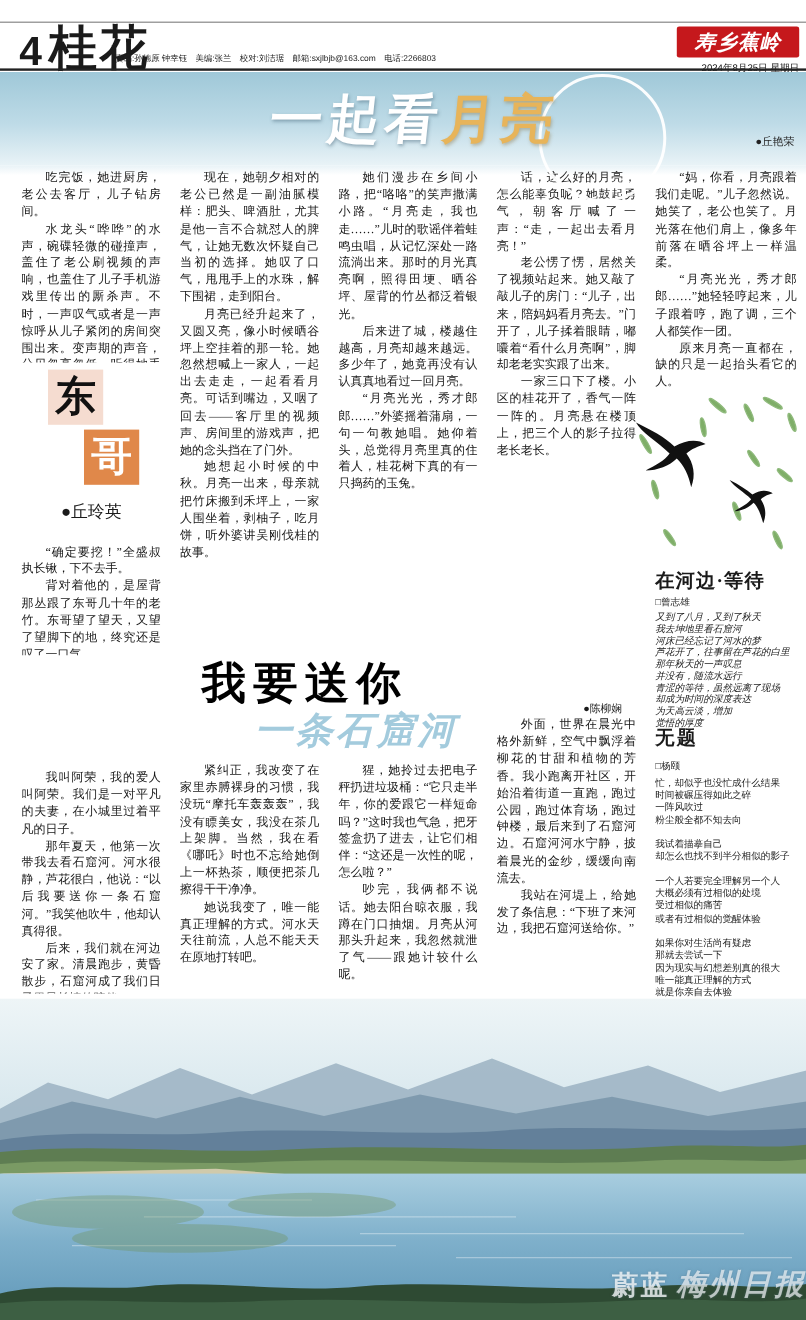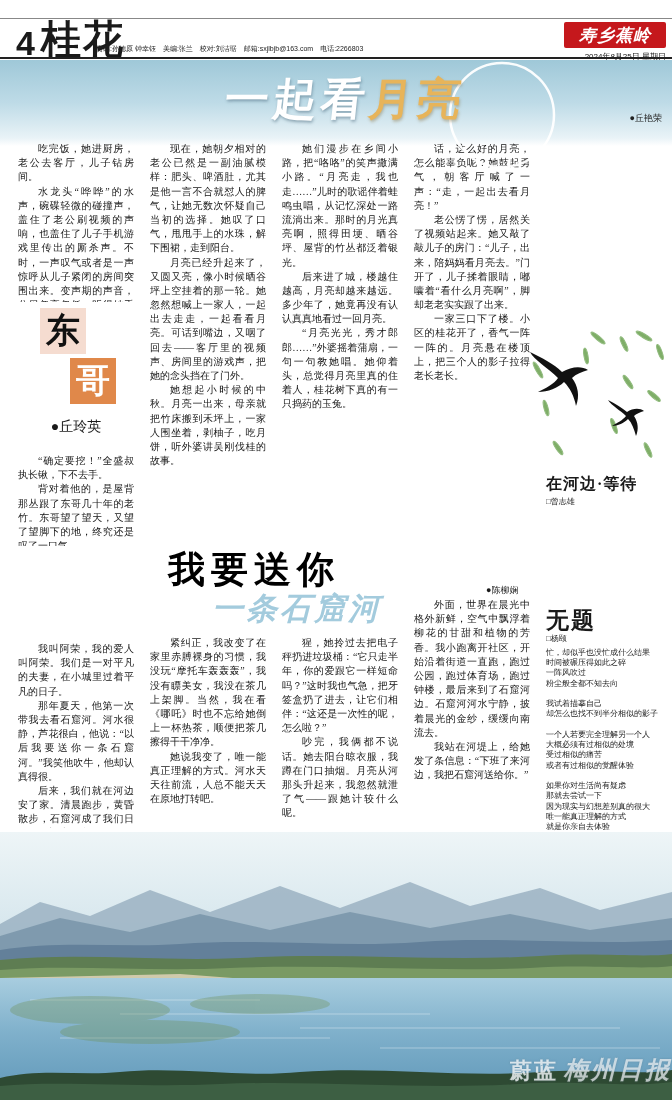--- a/index.html
+++ b/index.html
@@ -49,21 +49,21 @@
   .h2blue{position:absolute;left:212px;top:588px;font-size:31px;font-weight:900;font-style:italic;
           letter-spacing:3px;color:#a3cbdd;}
   .byline2{position:absolute;left:486px;top:584px;font-size:9px;
            font-family:"Liberation Sans",sans-serif;}
   
   .ptitle1{position:absolute;left:546px;top:474px;font-size:16px;font-weight:900;letter-spacing:1px;}
   .pauthor{position:absolute;font-size:8px;color:#222;font-family:"Liberation Sans",sans-serif;}
   .poem{position:absolute;left:546px;width:122px;font-size:8px;line-height:1.22;
         font-style:italic;color:#222;}
   .poem div{min-height:9.6px;}
-  .ptitle2{position:absolute;left:546px;top:605px;font-size:23px;font-weight:900;
+  .ptitle2{position:absolute;left:546px;top:605px;font-size:16px;font-weight:900;
            font-family:"Liberation Sans",sans-serif;letter-spacing:2px;}
   .poem2{font-style:normal;line-height:1.28;}
   
   #photo{position:absolute;left:0;top:832px;width:672px;height:268px;}
   .wmark{position:absolute;right:0;top:222px;display:flex;align-items:baseline;gap:6px;
          color:rgba(255,255,255,.75);z-index:5;white-space:nowrap;
          text-shadow:0 0 2px rgba(90,120,140,.5);}
   .wmark .wm1{font-size:22px;font-weight:900;letter-spacing:2px;}
   .wmark .wm2{font-size:24px;font-weight:900;font-style:italic;letter-spacing:3px;
               color:rgba(255,255,255,.65);}
@@ -105,20 +105,25 @@
     </div>
   <div class="col" style="left:282px;top:142px;height:404px">
       <p>她们漫步在乡间小路，把“咯咯”的笑声撒满小路。“月亮走，我也走……”儿时的歌谣伴着蛙鸣虫唱，从记忆深处一路流淌出来。那时的月光真亮啊，照得田埂、晒谷坪、屋背的竹丛都泛着银光。</p>
       <p>后来进了城，楼越住越高，月亮却越来越远。多少年了，她竟再没有认认真真地看过一回月亮。</p>
       <p>“月亮光光，秀才郎郎……”外婆摇着蒲扇，一句一句教她唱。她仰着头，总觉得月亮里真的住着人，桂花树下真的有一只捣药的玉兔。</p>
     </div>
   <div class="col" style="left:414px;top:142px;height:404px">
       <p>话，这么好的月亮，怎么能辜负呢？她鼓起勇气，朝客厅喊了一声：“走，一起出去看月亮！”</p>
       <p>老公愣了愣，居然关了视频站起来。她又敲了敲儿子的房门：“儿子，出来，陪妈妈看月亮去。”门开了，儿子揉着眼睛，嘟囔着“看什么月亮啊”，脚却老老实实跟了出来。</p>
       <p>一家三口下了楼。小区的桂花开了，香气一阵一阵的。月亮悬在楼顶上，把三个人的影子拉得老长老长。</p>
+    </div>
+  <div class="col" style="left:546px;top:142px;height:186px;width:118px">
+      <p>“妈，你看，月亮跟着我们走呢。”儿子忽然说。她笑了，老公也笑了。月光落在他们肩上，像多年前落在晒谷坪上一样温柔。</p>
+      <p>“月亮光光，秀才郎郎……”她轻轻哼起来，儿子跟着哼，跑了调，三个人都笑作一团。</p>
+      <p>原来月亮一直都在，缺的只是一起抬头看它的人。</p>
     </div>
 
   <div id="dongge">
     <div class="dchar dchar1">东</div>
     <div class="dchar dchar2">哥</div>
     <div class="dby">●丘玲英</div>
   </div>
   <div class="col" style="left:18px;top:454px;height:92px">
       <p>“确定要挖！”全盛叔执长锹，下不去手。</p>
       <p>背对着他的，是屋背那丛跟了东哥几十年的老竹。东哥望了望天，又望了望脚下的地，终究还是叹了一口气。</p>
@@ -162,20 +167,32 @@
       <ellipse cx="120" cy="120" rx="8" ry="2" transform="rotate(65 120 120)"></ellipse>
     </g>
     <g fill="#111">
       <path d="M30 48 C20 38, 6 30, 2 22 C14 28, 26 34, 34 42 C44 36, 54 36, 60 40 C54 42, 48 44, 44 48 C50 56, 52 66, 48 76 C46 66, 42 58, 36 52 C30 58, 20 62, 10 62 C18 58, 26 54, 30 48 Z"></path>
       <path d="M98 86 C92 80, 84 76, 80 70 C88 74, 94 78, 99 82 C105 78, 112 78, 116 81 C112 82, 108 84, 106 86 C110 92, 111 99, 108 106 C106 99, 104 93, 100 89 C96 93, 90 96, 84 96 C89 93, 95 90, 98 86 Z"></path>
     </g>
   </svg>
 
   <div class="ptitle1">在河边·等待</div>
   <div class="pauthor" style="left:546px;top:496px">□曾志雄</div>
+  <div class="poem" style="top:510px">
+      <div>又到了八月，又到了秋天</div>
+      <div>我去坤地里看石窟河</div>
+      <div>河床已经忘记了河水的梦</div>
+      <div>芦花开了，往事留在芦花的白里</div>
+      <div>那年秋天的一声叹息</div>
+      <div>并没有，随流水远行</div>
+      <div>青涩的等待，虽然远离了现场</div>
+      <div>却成为时间的深度表达</div>
+      <div>为天高云淡，增加</div>
+      <div>觉悟的厚度</div>
+    </div>
 
   <div class="ptitle2">无题</div>
   <div class="pauthor" style="left:546px;top:633px">□杨颐</div>
   <div class="poem poem2" style="top:648px">
       <div>忙，却似乎也没忙成什么结果</div>
       <div>时间被碾压得如此之碎</div>
       <div>一阵风吹过</div>
       <div>粉尘般全都不知去向</div>
       <div>&nbsp;</div>
       <div>我试着描摹自己</div>

